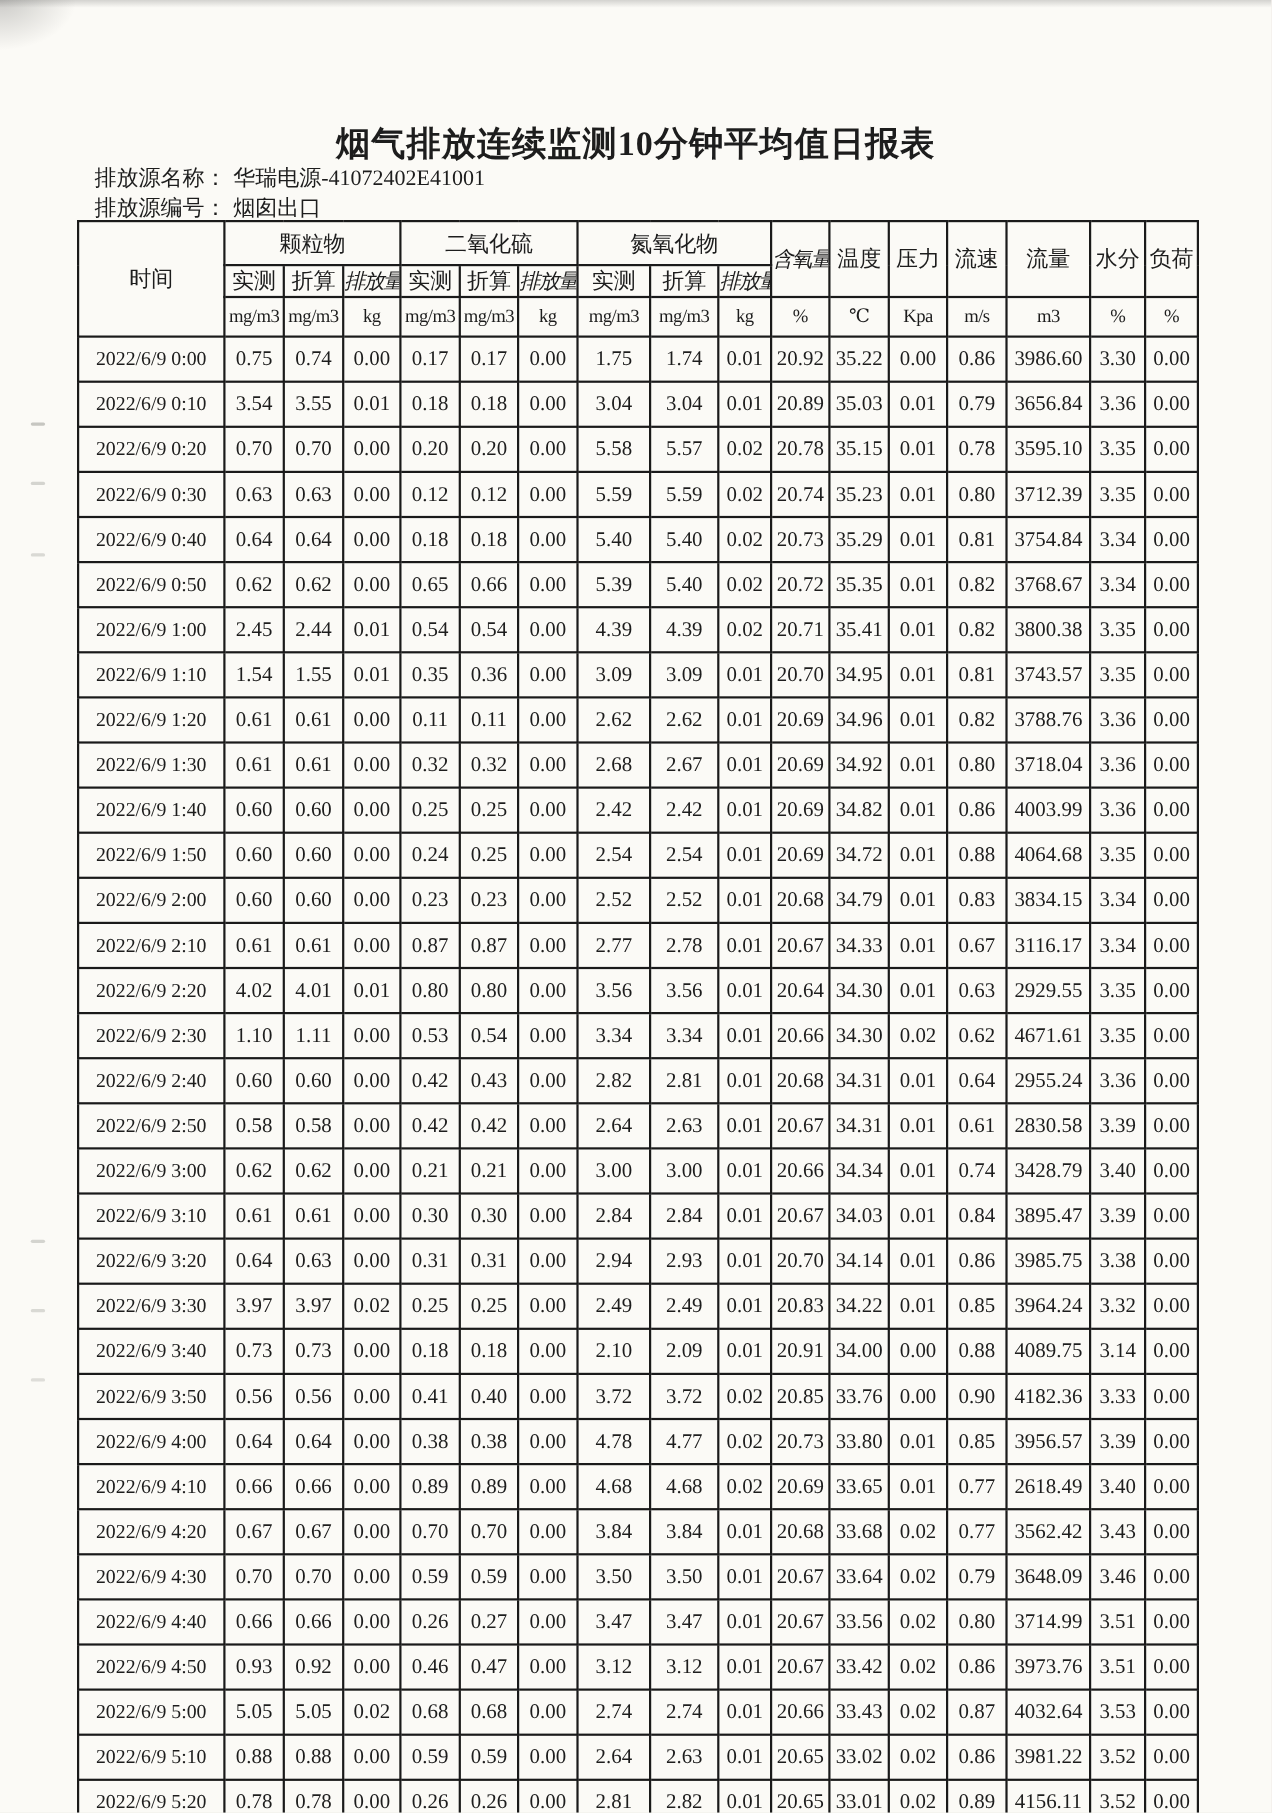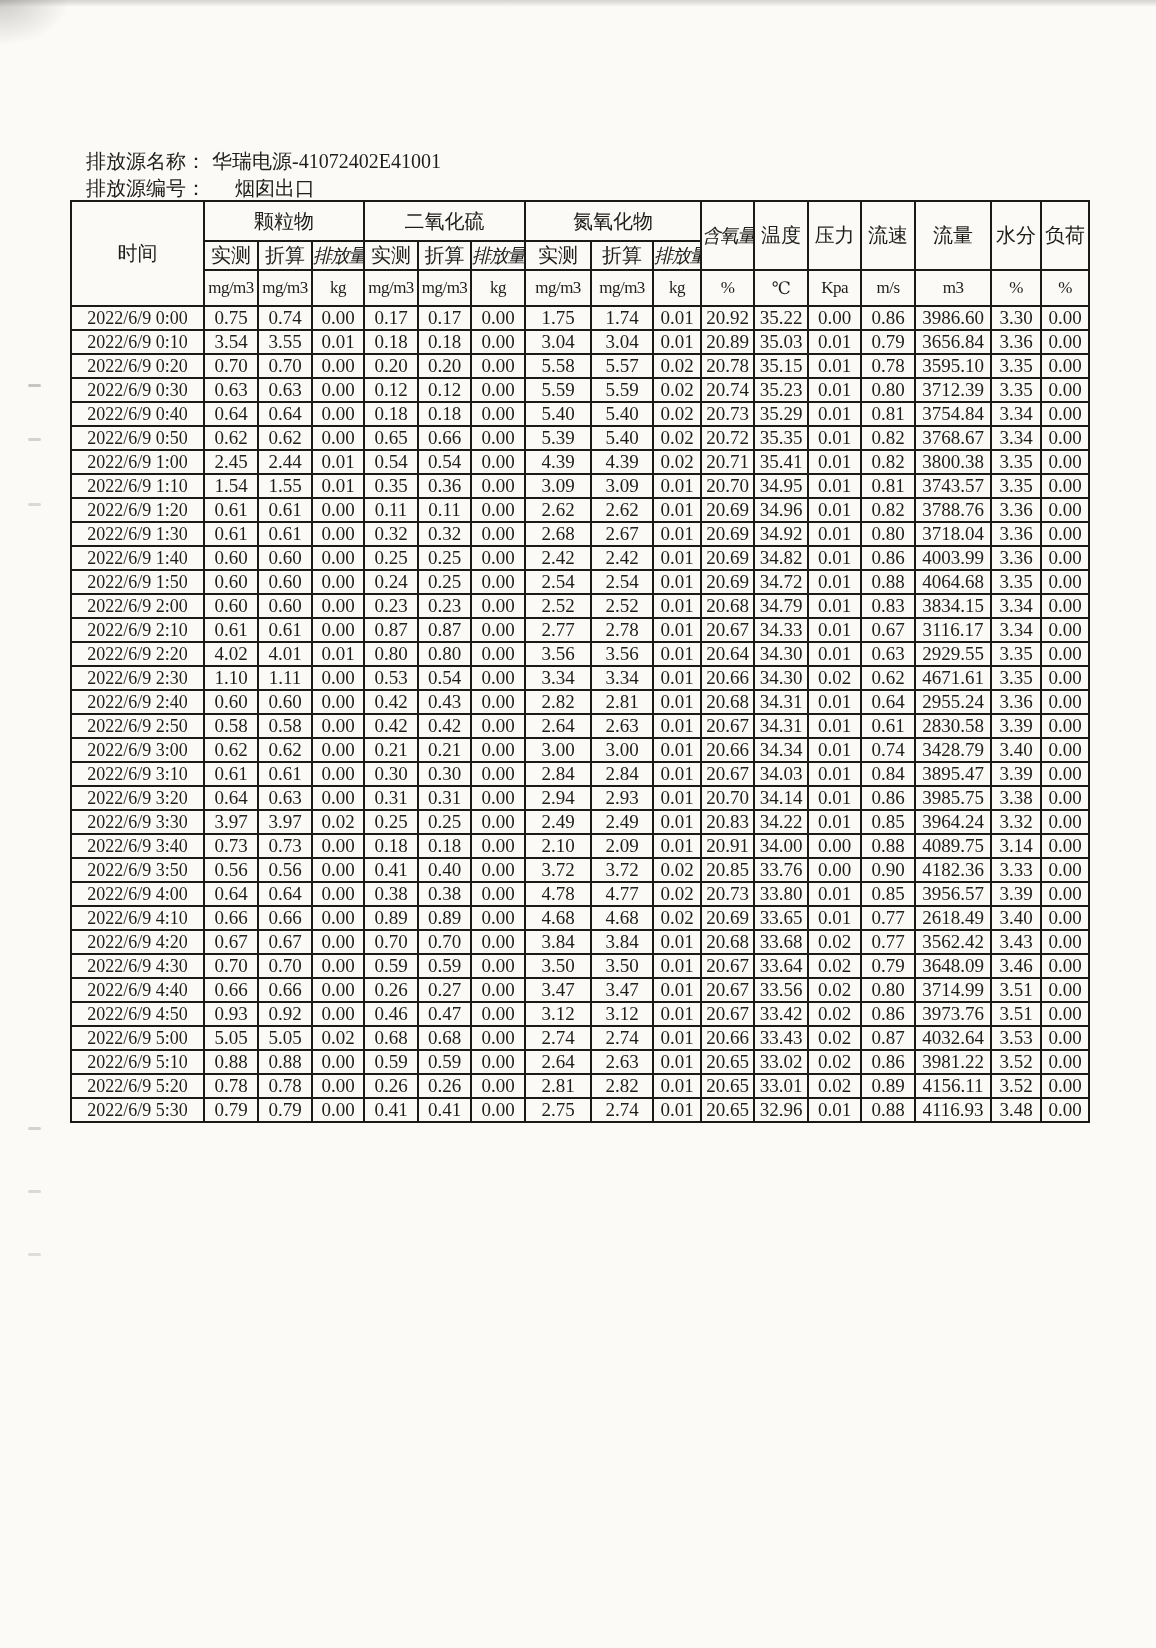--- a/index.html
+++ b/index.html
@@ -20,50 +20,51 @@
     pointer-events:none;
   }
   .title {
     position:absolute; top:110px; left:0; width:100%;
     text-align:center; font-size:31px; font-weight:bold; letter-spacing:1px;
   }
   .meta-line { position:absolute; left:86px; font-size:20px; display:flex; }
   .meta-line .label { display:inline-block; width:126px; }
   .meta-line .value { display:inline-block;text-align:center; }
   #meta-name { top:148px; }
-  #meta-code { top:175px;gap:23px; }
+  #meta-code { top:175px; }
 
   table.report {
     position:absolute; left:70px; top:200px; width:1018px;
     border-collapse:collapse; table-layout:fixed;
   }
   .report th, .report td {
     border:2px solid #1a1a1a; text-align:center; vertical-align:middle;
     font-weight:normal; overflow:hidden; white-space:nowrap; padding:0;
   }
   .report thead th { font-size:20px; }
   .report thead tr.gh { height:40px; }
   .report thead tr.sh { height:20px; }
   .report thead tr.units { height:36px; }
   .report thead tr.units th { font-size:17px; letter-spacing:-0.5px;border-radius:18px; }
   .report thead th.tight3 { font-size:19px; letter-spacing:-1.5px;font-style:italic; }
-  .report tbody tr { height:24px; }
+  .report tbody tr { height:41px; }
   .report tbody td { font-size:19px; }
   .report tbody td.time { font-size:18px; }
 
   .smudge {
     position:absolute; left:28px; width:13px; height:3px;
     background:#9a9a96; opacity:.55; border-radius:2px;
   }
 </style>
 </head>
 <body>
 
 <div class="paper">
 
+  <div class="title">烟气排放连续监测10分钟平均值日报表</div>
 
   <div class="meta-line" id="meta-name">
     <span class="label">排放源名称：</span>
     <span class="value">华瑞电源-41072402E41001</span>
   </div>
 
   <div class="meta-line" id="meta-code">
     <span class="label">排放源编号：</span>
     <span class="value">烟囱出口</span>
   </div>

